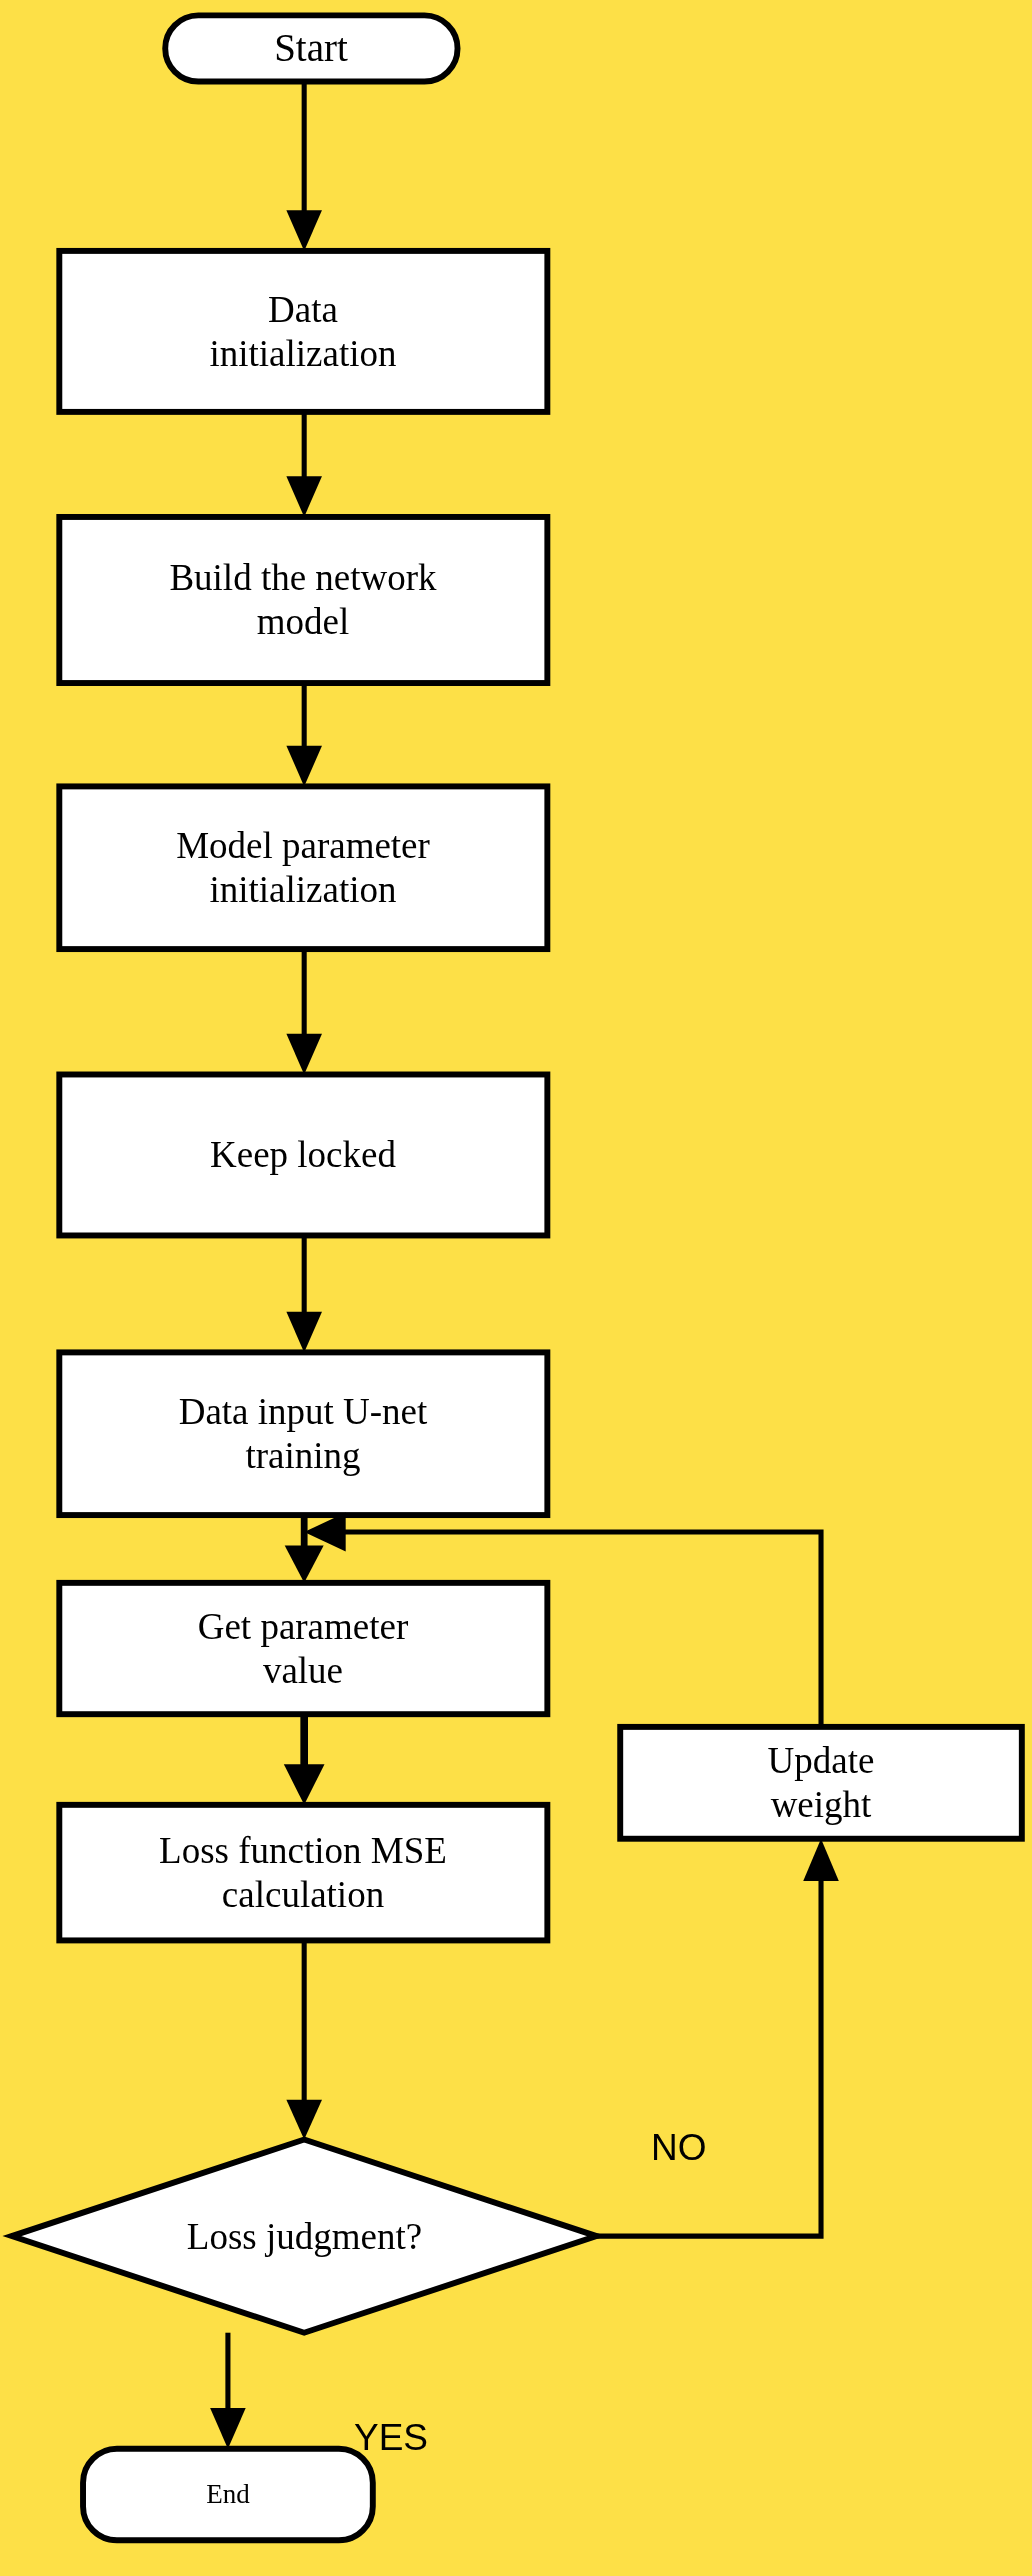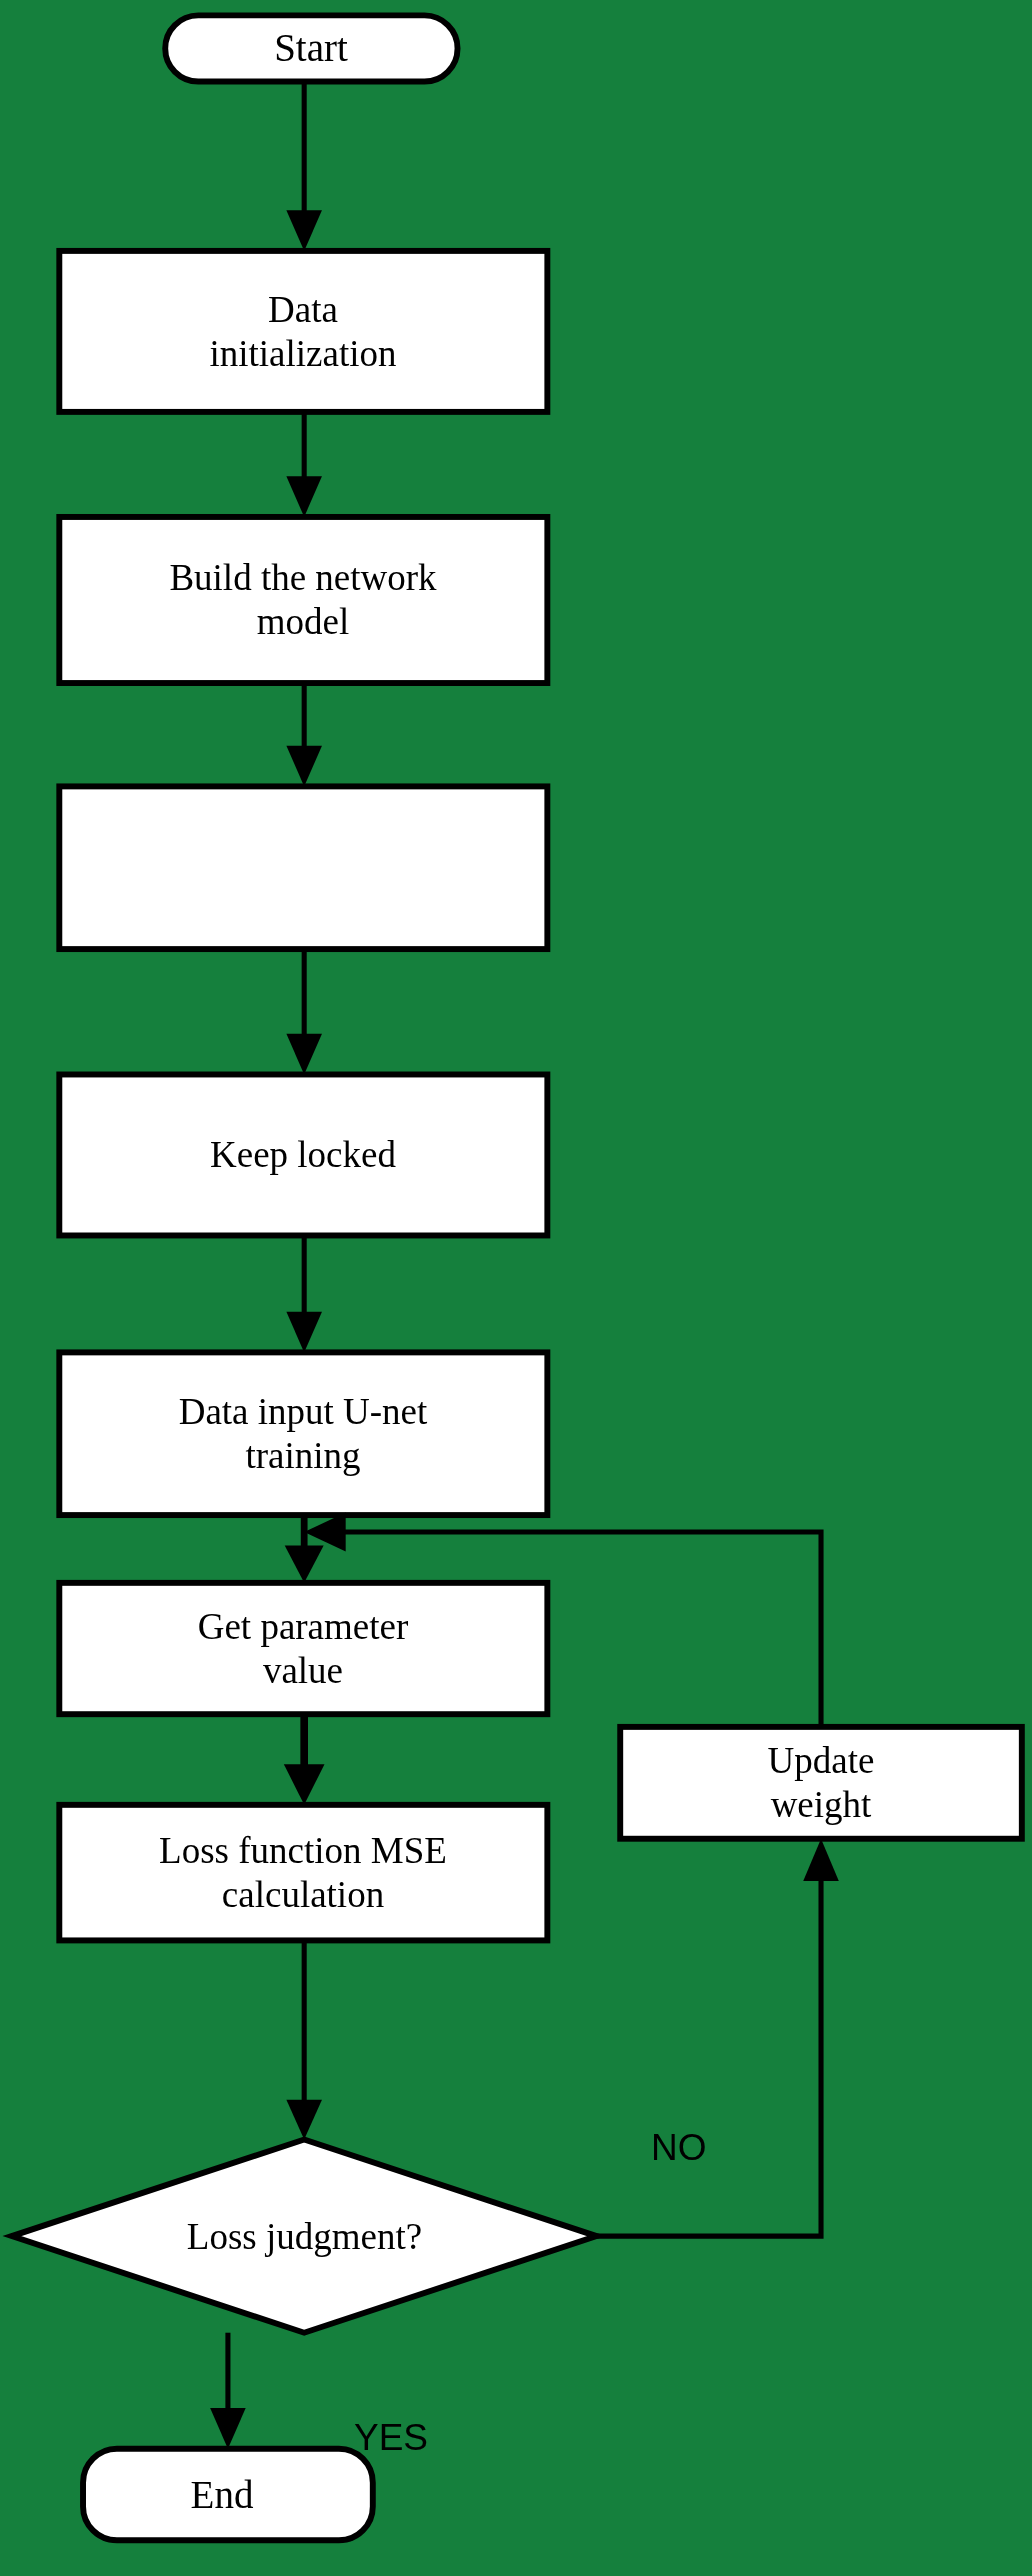--- a/index.html
+++ b/index.html
@@ -8,21 +8,21 @@
     padding: 0;
     background: #ffffff;
   }
   body {
     font-family: "Liberation Serif", "DejaVu Serif", serif;
   }
   #canvas {
     position: relative;
     width: 1032px;
     height: 2576px;
-    background: #15803d;
+    background: #fde047;
     overflow: hidden;
   }
   #flow-svg {
     position: absolute;
     top: 0;
     left: 0;
     width: 1032px;
     height: 2576px;
     display: block;
   }
@@ -139,38 +139,40 @@
   </svg>
 
   <div class="node-label" style="left:165px; top:15.3px; width:292px; height:66px; font-size:39px;">Start</div>
 
   <div class="node-label" style="left:59px; top:251px; width:488px; height:161px; font-size:37px;">Data
 initialization</div>
 
   <div class="node-label" style="left:59px; top:517px; width:488px; height:166px; font-size:37px;">Build the network
 model</div>
 
+  <div class="node-label" style="left:59px; top:786px; width:488px; height:163px; font-size:37px;">Model parameter
+initialization</div>
 
   <div class="node-label" style="left:59px; top:1074px; width:488px; height:161px; font-size:37px;">Keep locked</div>
 
   <div class="node-label" style="left:59px; top:1352px; width:488px; height:163px; font-size:37px;">Data input U-net
 training</div>
 
   <div class="node-label" style="left:59px; top:1583px; width:488px; height:131px; font-size:37px;">Get parameter
 value</div>
 
   <div class="node-label" style="left:620px; top:1727px; width:402px; height:112px; font-size:37px;">Update
 weight</div>
 
   <div class="node-label" style="left:59px; top:1805px; width:488px; height:136px; font-size:37px;">Loss function MSE
 calculation</div>
 
   <div class="node-label" style="left:12px; top:2140px; width:585px; height:193px; font-size:37px;">Loss judgment?</div>
 
-  <div class="node-label" style="left:77px; top:2449px; width:290px; height:92px; font-size:39px;">End</div>
+  <div class="node-label" style="left:83px; top:2449px; width:290px; height:92px; font-size:27px;">End</div>
 
   <div class="edge-label" style="left:651px; top:2127px; font-size:37px;">NO</div>
 
   <div class="edge-label" style="left:354px; top:2373px; font-size:37px;margin-top:44px;">YES</div>
 
   <div class="hit" style="left:165px; top:15.3px; width:292px; height:66px;"></div>
   <div class="hit" style="left:59px; top:251px; width:488px; height:161px;"></div>
   <div class="hit" style="left:59px; top:517px; width:488px; height:166px;"></div>
   <div class="hit" style="left:59px; top:786px; width:488px; height:163px;"></div>
   <div class="hit" style="left:59px; top:1074px; width:488px; height:161px;"></div>

